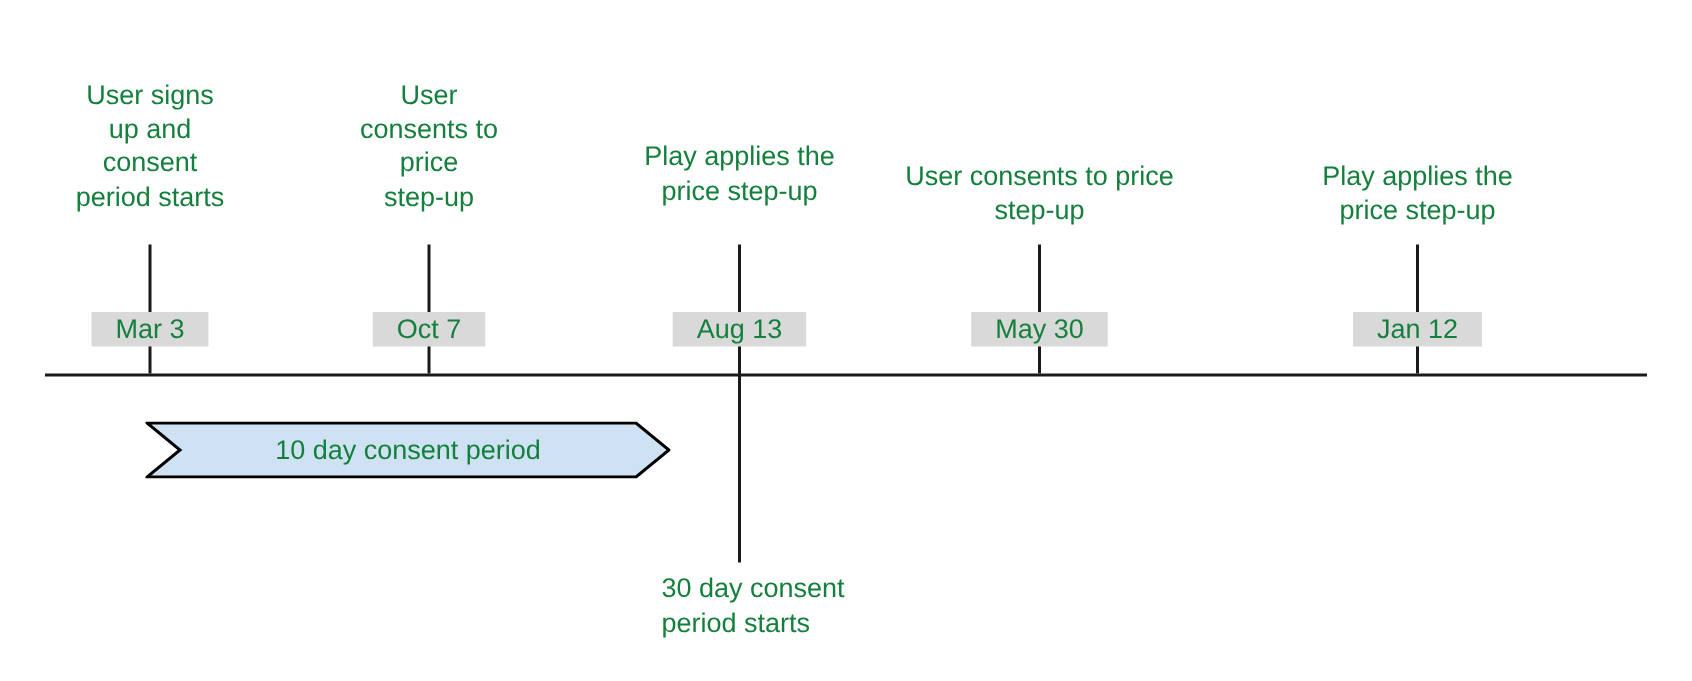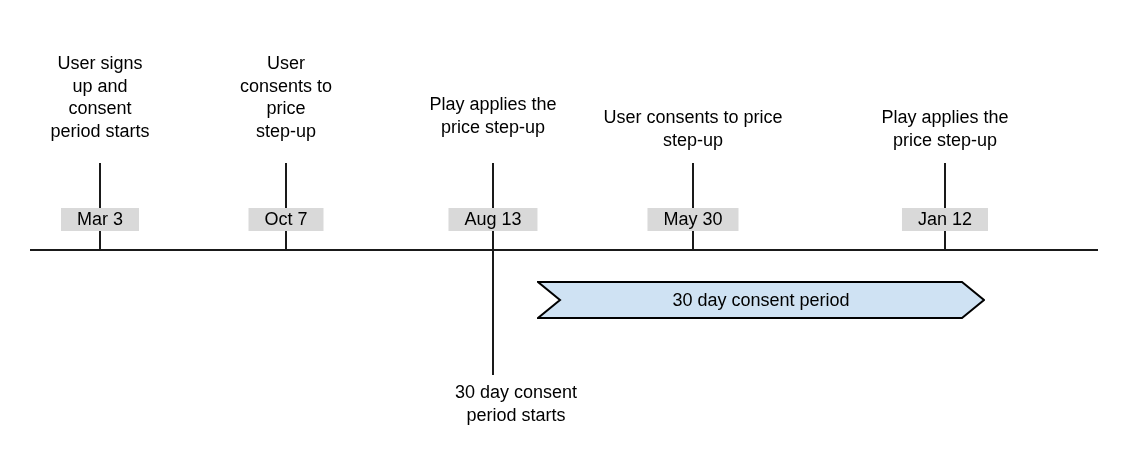--- a/index.html
+++ b/index.html
@@ -2,21 +2,21 @@
 <html><head>
 <meta charset="utf-8">
 <style>
   html, body { margin: 0; padding: 0; background: #ffffff; }
   .canvas {
     position: relative;
     width: 1128px;
     height: 454px;
     background: #ffffff;
     font-family: "Liberation Sans", "DejaVu Sans", sans-serif;
-    color: #000000;
+    color: #15803d;
     overflow: hidden;
   }
   .axis {
     position: absolute;
     left: 30px;
     top: 249px;
     width: 1068px;
     height: 2px;
     background: #1a1a1a;
   }
@@ -58,25 +58,24 @@
     position: absolute;
     left: 0; top: 0; right: 0; bottom: 0;
     display: flex;
     align-items: center;
     justify-content: center;
     font-size: 18px;
     z-index: 1;
   }
   .note {
     position: absolute;
-    left: 516px;
+    left: 502px;
     top: 381px;
     transform: translateX(-50%);
     width: max-content;
-    text-align: center;
     font-size: 18px;
     line-height: 23px;
     white-space: pre-line;
   }
 </style>
 </head>
 <body>
 
 <div class="canvas">
 
@@ -114,24 +113,24 @@
     <div class="date-chip">May 30</div>
   </div>
 
   <div class="event" style="left:945px">
     <div class="event-label" style="top:106px">Play applies the
 price step-up</div>
     <div class="tick" style="top:163px; height:86px"></div>
     <div class="date-chip">Jan 12</div>
   </div>
 
+  <div class="band" style="left:97px; width:350px; height:38px">
+    <svg width="350" height="38" viewBox="0 0 350 38">
+      <polygon points="1,1 327,1 349,19 327,37 1,37 23,19" fill="#cfe2f3" stroke="#000000" stroke-width="2" stroke-linejoin="miter"></polygon>
+    </svg>
+    <div class="band-label">10 day consent period</div>
+  </div>
 
-  <div class="band" style="left:537px; width:448px; height:38px">
-    <svg width="448" height="38" viewBox="0 0 448 38">
-      <polygon points="1,1 425,1 447,19 425,37 1,37 23,19" fill="#cfe2f3" stroke="#000000" stroke-width="2" stroke-linejoin="miter"></polygon>
-    </svg>
-    <div class="band-label">30 day consent period</div>
-  </div>
 
   <div class="note">30 day consent
 period starts</div>
 
 </div>
 
 </body></html>

